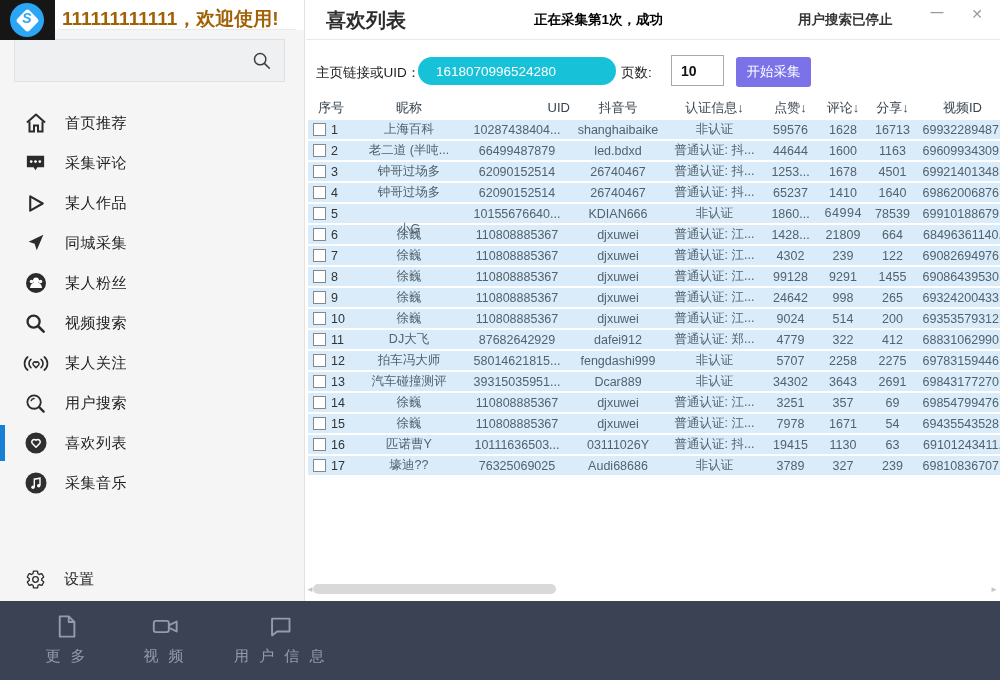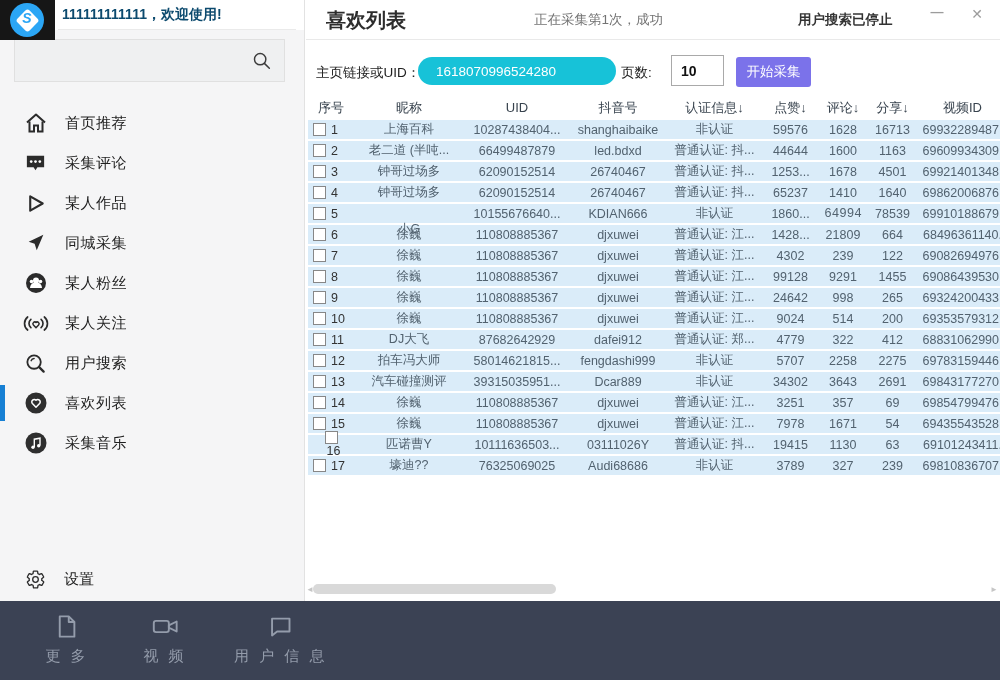--- a/index.html
+++ b/index.html
@@ -7,37 +7,37 @@
        font-family:"Liberation Sans","DejaVu Sans",sans-serif;color:#333;}
 
   
   .sidebar{position:absolute;left:0;top:0;width:305px;height:601px;background:#f5f5f6;border-right:1px solid #e2e2e2;box-sizing:border-box;}
   .sb-top{position:absolute;left:0;top:0;width:100%;height:30px;background:#fff;}
   .sb-divider{position:absolute;left:58px;top:29px;width:238px;height:1px;background:#eaeaea;}
   .logo-block{position:absolute;left:0;top:0;width:55px;height:40px;background:#161616;z-index:3;}
   .logo-circle{position:absolute;left:10px;top:3px;width:34px;height:34px;border-radius:50%;background:#2ba6f5;}
   .logo-diamond{position:absolute;left:8.5px;top:8.5px;width:17px;height:17px;background:#fff;transform:rotate(45deg);border-radius:3px;}
   .logo-s{position:absolute;left:0;top:7px;width:34px;text-align:center;color:#2ba6f5;font-size:14px;font-weight:bold;font-style:italic;}
-  .greeting{position:absolute;left:62px;top:6px;font-size:14px;font-weight:bold;color:#0c4a6e;white-space:nowrap;z-index:2;}
+  .greeting{position:absolute;left:62px;top:6px;font-size:19px;font-weight:bold;color:#a16207;white-space:nowrap;z-index:2;}
   .sb-search{position:absolute;left:14px;top:39px;width:271px;height:43px;background:#eff0f1;border:1px solid #e0e0e0;box-sizing:border-box;}
   .sb-search-icn{position:absolute;right:11px;top:10px;width:22px;height:22px;}
   .sb-list{position:absolute;left:0;top:103px;width:100%;}
   .sb-item{position:relative;height:40px;display:flex;align-items:center;padding-left:22px;cursor:pointer;}
   .sb-item .icn{width:27px;height:27px;display:flex;align-items:center;justify-content:center;flex:none;}
   .sb-item .lbl{margin-left:16px;font-size:15px;color:#1f1f1f;letter-spacing:.5px;}
   .sb-item.selected::before{content:"";position:absolute;left:0;top:2px;width:5px;height:36px;background:#1780d4;}
   .sb-settings{position:absolute;left:0;top:561px;width:100%;height:36px;display:flex;align-items:center;padding-left:24px;cursor:pointer;box-sizing:border-box;}
   .sb-settings .icn{width:23px;height:23px;display:flex;align-items:center;justify-content:center;}
   .sb-settings .lbl{margin-left:17px;font-size:15px;color:#1f1f1f;}
 
   
   .main{position:absolute;left:306px;top:0;width:694px;height:601px;background:#fff;}
   .titlebar{position:absolute;left:0;top:0;width:100%;height:40px;border-bottom:1px solid #e9e9e9;box-sizing:border-box;}
   .page-title{position:absolute;left:20px;top:7px;font-size:20px;font-weight:bold;color:#2d2d2d;}
-  .status1{position:absolute;left:228px;top:11px;font-size:13.5px;font-weight:normal;color:#737373;}
+  .status1{position:absolute;left:228px;top:11px;font-size:13.5px;font-weight:bold;color:#000000;}
   .status2{position:absolute;left:492px;top:11px;font-size:13.5px;font-weight:bold;color:#333;}
   .win-min{position:absolute;left:620px;top:4px;width:22px;height:22px;text-align:center;font-size:13px;font-weight:bold;color:#9c9c9c;cursor:pointer;}
   .win-close{position:absolute;left:660px;top:6px;width:22px;height:22px;text-align:center;font-size:14px;font-weight:bold;color:#9c9c9c;cursor:pointer;}
 
   .f-label1{position:absolute;left:10px;top:64px;font-size:13.5px;color:#222;}
   .pill{position:absolute;left:112px;top:57px;width:198px;height:28px;border:none;outline:none;background:#17c2d8;color:#fff;border-radius:14px;padding:0 18px;font-size:13.5px;box-sizing:border-box;font-family:inherit;}
   .f-label2{position:absolute;left:315px;top:64px;font-size:13.5px;color:#222;}
   .pages{position:absolute;left:365px;top:55px;width:53px;height:31px;border:1px solid #a9a9a9;outline:none;font-size:14px;font-weight:bold;color:#111;padding-left:9px;box-sizing:border-box;font-family:inherit;}
   .start-btn{position:absolute;left:430px;top:57px;width:75px;height:30px;background:#7b72ea;color:#fff;border:none;border-radius:3px;font-size:13.5px;cursor:pointer;font-family:inherit;}
   .dropzone{position:absolute;left:515px;top:53px;width:169px;height:38px;border:1px solid #c6c6c6;box-sizing:border-box;font-size:12.5px;color:#1d1d1d;padding:3px 14px 3px 5px;cursor:default;}
@@ -133,20 +133,29 @@
               <circle cx="12" cy="9.5" r="3" fill="#fff"></circle>
               <path d="M6 17 a6 6 0 0 1 12 0 Z" fill="#fff"></path>
               <circle cx="7.5" cy="10.5" r="1.8" fill="#fff"></circle>
               <circle cx="16.5" cy="10.5" r="1.8" fill="#fff"></circle>
             </svg>
           </span>
           <span class="lbl">某人粉丝</span>
         </div>
         <div class="sb-item">
           <span class="icn">
+            <svg viewBox="0 0 24 24" width="23" height="23">
+              <circle cx="10" cy="10" r="6.3" fill="none" stroke="#2b2b2b" stroke-width="2.4"></circle>
+              <line x1="14.8" y1="14.8" x2="20.5" y2="20.5" stroke="#2b2b2b" stroke-width="2.8" stroke-linecap="round"></line>
+            </svg>
+          </span>
+          <span class="lbl">视频搜索</span>
+        </div>
+        <div class="sb-item">
+          <span class="icn">
             <svg viewBox="0 0 28 24" width="26" height="23">
               <path d="M5 5 a9 9 0 0 0 0 14" fill="none" stroke="#2b2b2b" stroke-width="1.8" stroke-linecap="round"></path>
               <path d="M8.5 7.5 a6 6 0 0 0 0 9" fill="none" stroke="#2b2b2b" stroke-width="1.8" stroke-linecap="round"></path>
               <path d="M23 5 a9 9 0 0 1 0 14" fill="none" stroke="#2b2b2b" stroke-width="1.8" stroke-linecap="round"></path>
               <path d="M19.5 7.5 a6 6 0 0 1 0 9" fill="none" stroke="#2b2b2b" stroke-width="1.8" stroke-linecap="round"></path>
               <path d="M14 16.5 l-2.8-2.9 a1.9 1.9 0 0 1 2.8-2.6 a1.9 1.9 0 0 1 2.8 2.6 Z" fill="none" stroke="#2b2b2b" stroke-width="1.6" stroke-linejoin="round"></path>
             </svg>
           </span>
           <span class="lbl">某人关注</span>
         </div>
@@ -205,21 +214,21 @@
     <div class="f-label1">主页链接或UID：</div>
     <input class="pill" value="1618070996524280" style="">
     <div class="f-label2">页数:</div>
     <input class="pages" value="10" style="">
     <button class="start-btn">开始采集</button>
 
     <div class="tablewrap">
       <div class="thead" id="thead">
           <div class="th" style="width: 46px;">序号</div>
           <div class="th" style="width: 110px;">昵称</div>
-          <div class="th" style="width: 106px;">UID</div>
+          <div class="th" style="width: 106px; text-align: right;">UID</div>
           <div class="th" style="width: 96px;">抖音号</div>
           <div class="th" style="width: 97px;">认证信息↓</div>
           <div class="th" style="width: 55px;">点赞↓</div>
           <div class="th" style="width: 50px;">评论↓</div>
           <div class="th" style="width: 49px;">分享↓</div>
           <div class="th" style="width: 91px;">视频ID</div>
         </div>
       <div id="tbody">
           <div class="tr">
             <div class="td c0" style="width: 46px;">
@@ -425,21 +434,21 @@
             <div class="td" style="width: 110px;">徐巍</div>
             <div class="td" style="width: 106px;">110808885367</div>
             <div class="td" style="width: 96px;">djxuwei</div>
             <div class="td" style="width: 97px;">普通认证: 江...</div>
             <div class="td" style="width: 55px;">7978</div>
             <div class="td" style="width: 50px;">1671</div>
             <div class="td" style="width: 49px;">54</div>
             <div class="td" style="width: 91px;">69435543528.</div>
           </div>
           <div class="tr">
-            <div class="td c0" style="width: 46px; flex-direction: column;">
+            <div class="td c0" style="width: 46px;">
               <span class="checkbox"></span>
               <span>16</span>
             </div>
             <div class="td" style="width: 110px;">匹诺曹Y</div>
             <div class="td" style="width: 106px;">10111636503...</div>
             <div class="td" style="width: 96px;">03111026Y</div>
             <div class="td" style="width: 97px;">普通认证: 抖...</div>
             <div class="td" style="width: 55px;">19415</div>
             <div class="td" style="width: 50px;">1130</div>
             <div class="td" style="width: 49px;">63</div>

